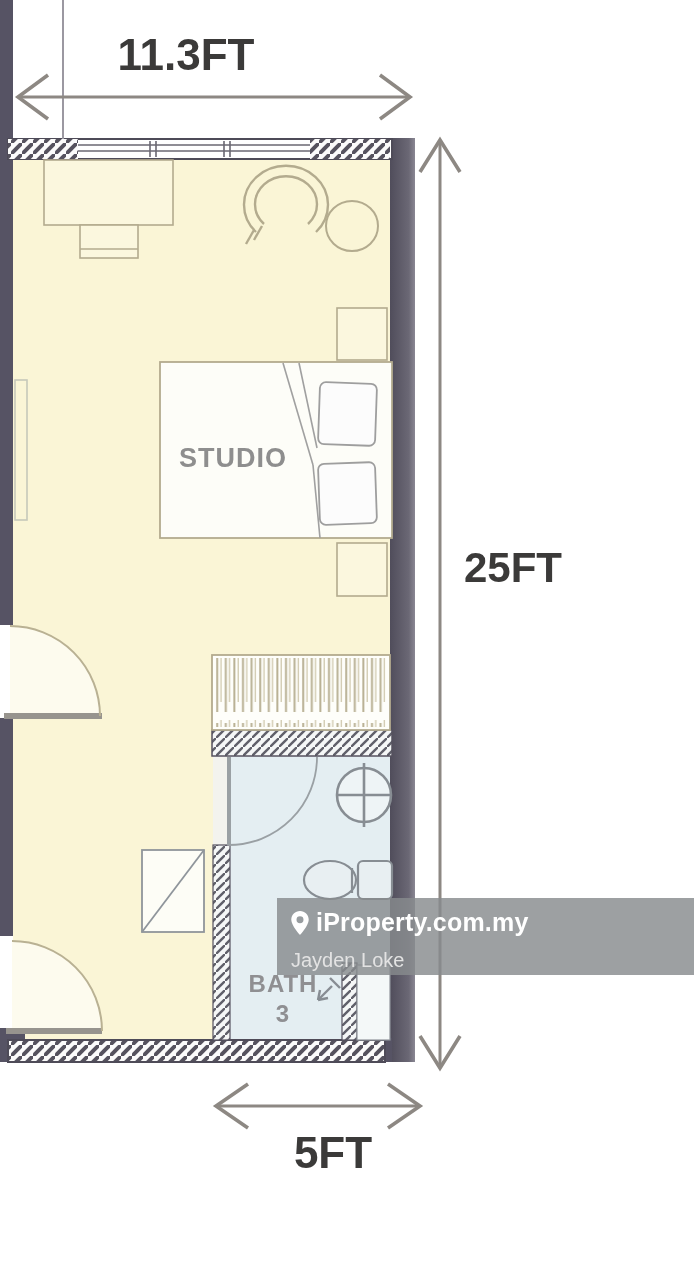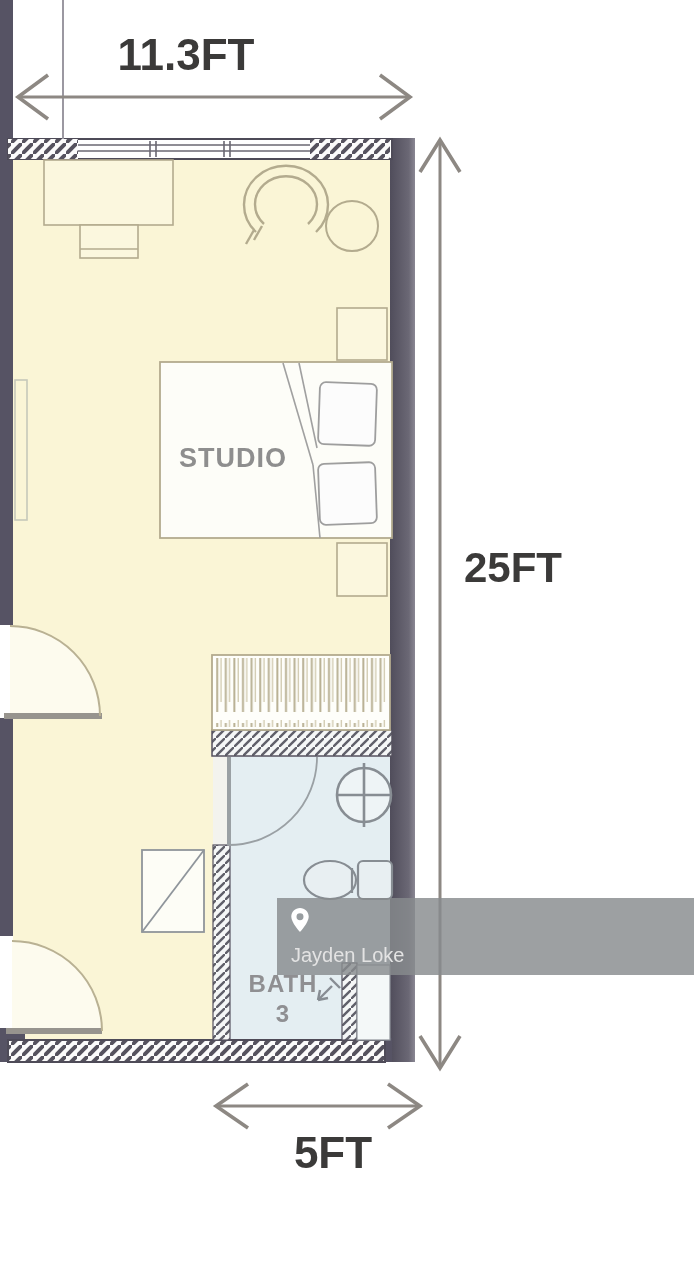--- a/index.html
+++ b/index.html
@@ -176,17 +176,18 @@
       <path d="M 388,1084 L 420,1106 L 388,1128" stroke-width="3.6"></path>
     </g>
     <text class="dim-text" x="333" y="1168" font-size="44" text-anchor="middle">5FT</text>
   </svg>
 
   <div id="watermark">
     <div class="brand-row">
       <svg width="18" height="24" viewBox="0 0 16 22">
         <path d="M8,0 C3.6,0 0,3.6 0,8 c0,5.4 8,14 8,14 s8,-8.6 8,-14 C16,3.6 12.4,0 8,0 z M8,11.2 a3.2,3.2 0 1,1 0,-6.4 a3.2,3.2 0 1,1 0,6.4 z" fill="#ffffff"></path>
       </svg>
+      <span class="brand">iProperty.com.my</span>
     </div>
     <div class="agent">Jayden Loke</div>
   </div>
 
 </div>
 
 </body></html>

